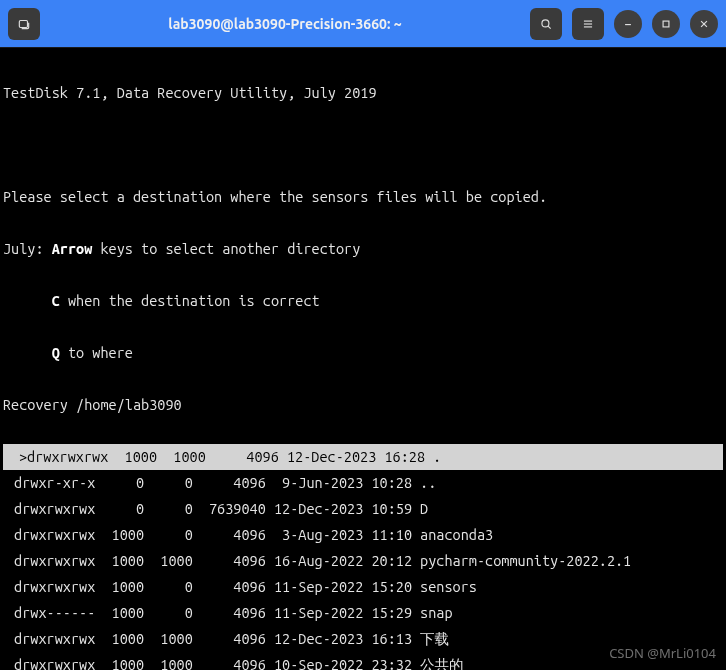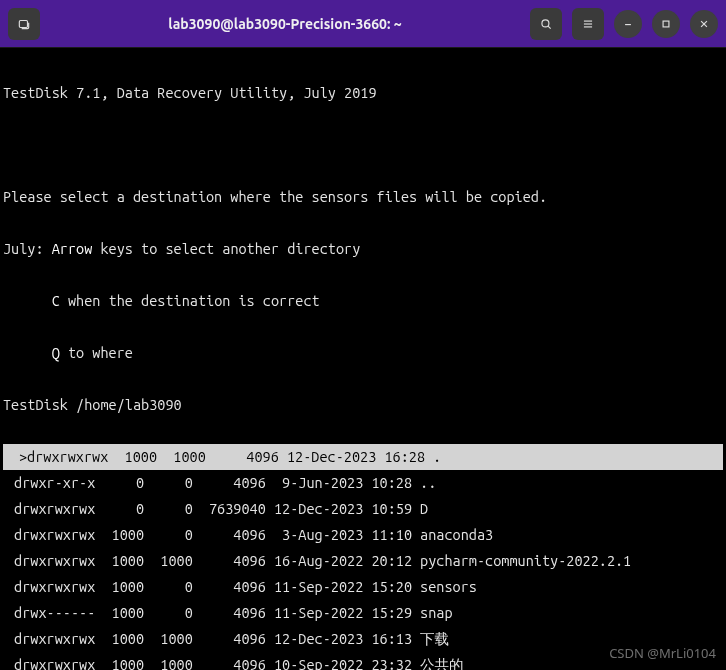--- a/index.html
+++ b/index.html
@@ -11,21 +11,21 @@
     font-size: 14.5px;
     line-height: 26px;
     color: #e5e5e5;
     width: 726px;
     height: 670px;
     overflow: hidden;
     position: relative;
   }
   .titlebar {
     height: 48px;
-    background: #4c1d95;
+    background: #3b82f6;
     display: flex;
     align-items: center;
     padding: 0 8px;
     gap: 6px;
     border-bottom: 1px solid #1a1a1a;
   }
   .tb-btn {
     width: 32px;
     height: 32px;
     border-radius: 6px;
@@ -50,21 +50,21 @@
     font-size: 14px;
     font-weight: 600;
     color: #f0f0f0;
   }
   .tb-right { display: flex; gap: 10px; align-items: center; }
   .terminal {
     padding: 6px 3px 0 3px;
     white-space: pre;
   }
   .line { height: 26px; }
-  .bold { font-weight: normal; color: #fff; }
+  .bold { font-weight: bold; color: #fff; }
   .row {
     height: 26px;
     padding-left: 3px;
   }
   .row.sel {
     background: #d3d3d3;
     color: #000;
     padding-left: 16px;
   }
   .watermark {
@@ -121,18 +121,18 @@
   </div>
 </div>
 
 <div class="terminal">
 <div class="line">TestDisk 7.1, Data Recovery Utility, July 2019</div>
 <div class="line"> </div>
 <div class="line">Please select a destination where the sensors files will be copied.</div>
 <div class="line"><span>July: </span><span class="bold">Arrow</span><span> keys to select another directory</span></div>
 <div class="line">      <span class="bold">C</span><span> when the destination is correct</span></div>
 <div class="line">      <span class="bold">Q</span><span> to where</span></div>
-<div class="line">TestDisk /home/lab3090</div>
+<div class="line">Recovery /home/lab3090</div>
 <div id="file-rows"><div class="row sel">&gt;drwxrwxrwx  1000  1000     4096 12-Dec-2023 16:28 .</div><div class="row"> drwxr-xr-x     0     0     4096  9-Jun-2023 10:28 ..</div><div class="row"> drwxrwxrwx     0     0  7639040 12-Dec-2023 10:59 D</div><div class="row"> drwxrwxrwx  1000     0     4096  3-Aug-2023 11:10 anaconda3</div><div class="row"> drwxrwxrwx  1000  1000     4096 16-Aug-2022 20:12 pycharm-community-2022.2.1</div><div class="row"> drwxrwxrwx  1000     0     4096 11-Sep-2022 15:20 sensors</div><div class="row"> drwx------  1000     0     4096 11-Sep-2022 15:29 snap</div><div class="row"> drwxrwxrwx  1000  1000     4096 12-Dec-2023 16:13 下载</div><div class="row"> drwxrwxrwx  1000  1000     4096 10-Sep-2022 23:32 公共的</div></div>
 
 </div>
 
 <div class="watermark">CSDN @MrLi0104</div>
 
 </body></html>

